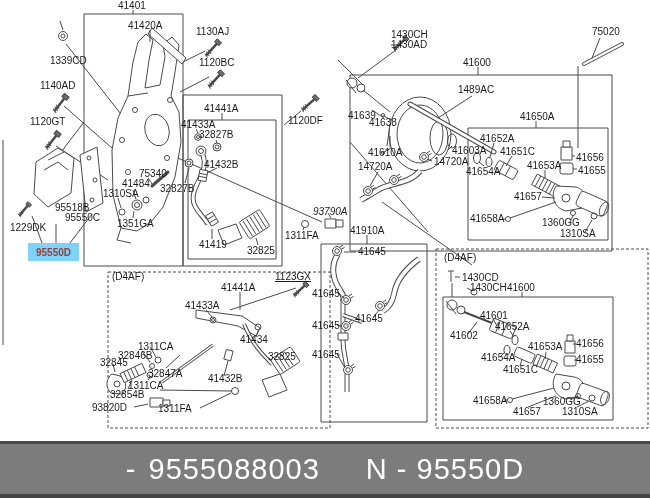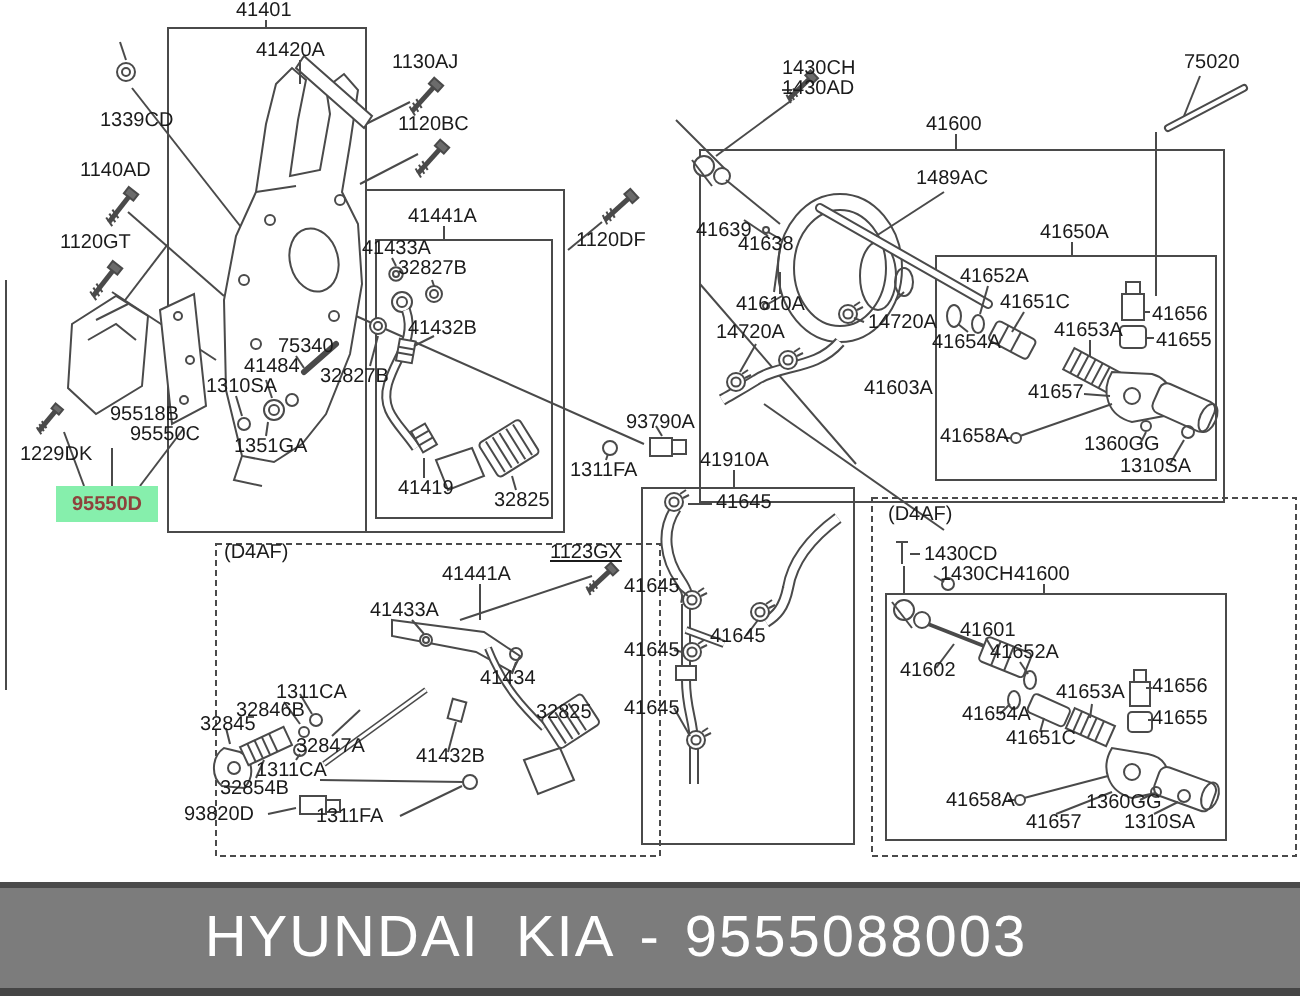--- a/index.html
+++ b/index.html
@@ -11,21 +11,21 @@
   #artwork{position:absolute;left:0;top:0;width:650px;height:441px;}
   #artwork line,#artwork path,#artwork rect,#artwork ellipse,#artwork circle,#artwork polygon{
     vector-effect:non-scaling-stroke;
   }
   .part-label{
     position:absolute;font-size:10px;line-height:1;color:#1b1b1b;
     white-space:nowrap;letter-spacing:0px;
   }
   #highlight-95550d{
     position:absolute;left:28px;top:243px;width:51px;height:18px;
-    background:#86efac;color:#8e423c;font-size:10px;font-weight:bold;
+    background:#7dd3fc;color:#8e423c;font-size:10px;font-weight:bold;
     display:flex;align-items:center;justify-content:center;
   }
   #banner{
     position:absolute;left:0;top:441px;width:650px;height:57px;
     background:#7c7c7c;border-top:3px solid #4b4b4b;border-bottom:4px solid #454545;
     box-sizing:border-box;
     display:flex;align-items:center;justify-content:center;
     color:#ffffff;font-size:29px;letter-spacing:1px;
   }
   #banner .seg{margin:0 6px;white-space:pre;}
@@ -410,34 +410,34 @@
       <span class="part-label" style="left: 160px; top: 184px;">32827B</span>
       <span class="part-label" style="left: 139px; top: 169px;">75340</span>
       <span class="part-label" style="left: 122px; top: 179px;">41484</span>
       <span class="part-label" style="left: 103px; top: 189px;">1310SA</span>
       <span class="part-label" style="left: 117px; top: 219px;">1351GA</span>
       <span class="part-label" style="left: 55px; top: 203px;">95518B</span>
       <span class="part-label" style="left: 35px; top: 213px; margin-left: 30px;">95550C</span>
       <span class="part-label" style="left: 10px; top: 223px;">1229DK</span>
       <span class="part-label" style="left: 199px; top: 240px;">41419</span>
       <span class="part-label" style="left: 247px; top: 246px;">32825</span>
-      <span class="part-label" style="left: 313px; top: 207px;">93790A</span>
+      <span class="part-label" style="left: 313px; top: 207px; font-style: italic;">93790A</span>
       <span class="part-label" style="left: 285px; top: 231px;">1311FA</span>
       <span class="part-label" style="left: 355px; top: 40px; margin-left: 36px;">1430AD</span>
       <span class="part-label" style="left: 391px; top: 30px;">1430CH</span>
       <span class="part-label" style="left: 592px; top: 27px;">75020</span>
       <span class="part-label" style="left: 463px; top: 58px;">41600</span>
       <span class="part-label" style="left: 458px; top: 85px;">1489AC</span>
       <span class="part-label" style="left: 348px; top: 111px;">41639</span>
       <span class="part-label" style="left: 369px; top: 118px;">41638</span>
       <span class="part-label" style="left: 520px; top: 112px;">41650A</span>
       <span class="part-label" style="left: 480px; top: 134px;">41652A</span>
       <span class="part-label" style="left: 500px; top: 147px;">41651C</span>
       <span class="part-label" style="left: 368px; top: 148px;">41610A</span>
-      <span class="part-label" style="left: 432px; top: 146px; margin-top: 44px;">41603A</span>
+      <span class="part-label" style="left: 452px; top: 146px;">41603A</span>
       <span class="part-label" style="left: 434px; top: 157px;">14720A</span>
       <span class="part-label" style="left: 358px; top: 162px;">14720A</span>
       <span class="part-label" style="left: 466px; top: 167px;">41654A</span>
       <span class="part-label" style="left: 527px; top: 161px;">41653A</span>
       <span class="part-label" style="left: 576px; top: 153px;">41656</span>
       <span class="part-label" style="left: 578px; top: 166px;">41655</span>
       <span class="part-label" style="left: 514px; top: 192px;">41657</span>
       <span class="part-label" style="left: 470px; top: 214px;">41658A</span>
       <span class="part-label" style="left: 542px; top: 218px;">1360GG</span>
       <span class="part-label" style="left: 560px; top: 229px;">1310SA</span>
@@ -477,17 +477,17 @@
       <span class="part-label" style="left: 473px; top: 396px;">41658A</span>
       <span class="part-label" style="left: 543px; top: 397px;">1360GG</span>
       <span class="part-label" style="left: 513px; top: 407px;">41657</span>
       <span class="part-label" style="left: 562px; top: 407px;">1310SA</span>
     </div>
 
   <div id="highlight-95550d">95550D</div>
 </div>
 
 <div id="banner">
-  <span class="seg">HYUNDAI  KIA</span>
   <span class="seg">-</span>
   <span class="seg">9555088003</span>
   <span class="gap"></span>
+  <span class="seg">N - 95550D</span>
 </div>
 
 </body></html>

